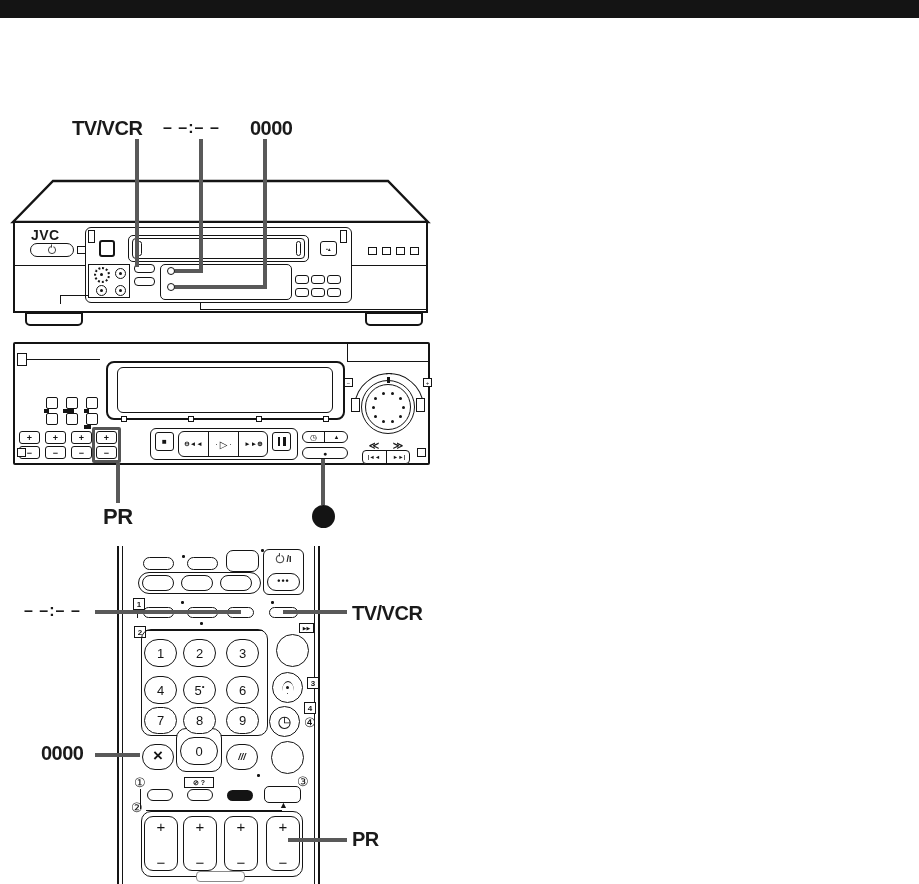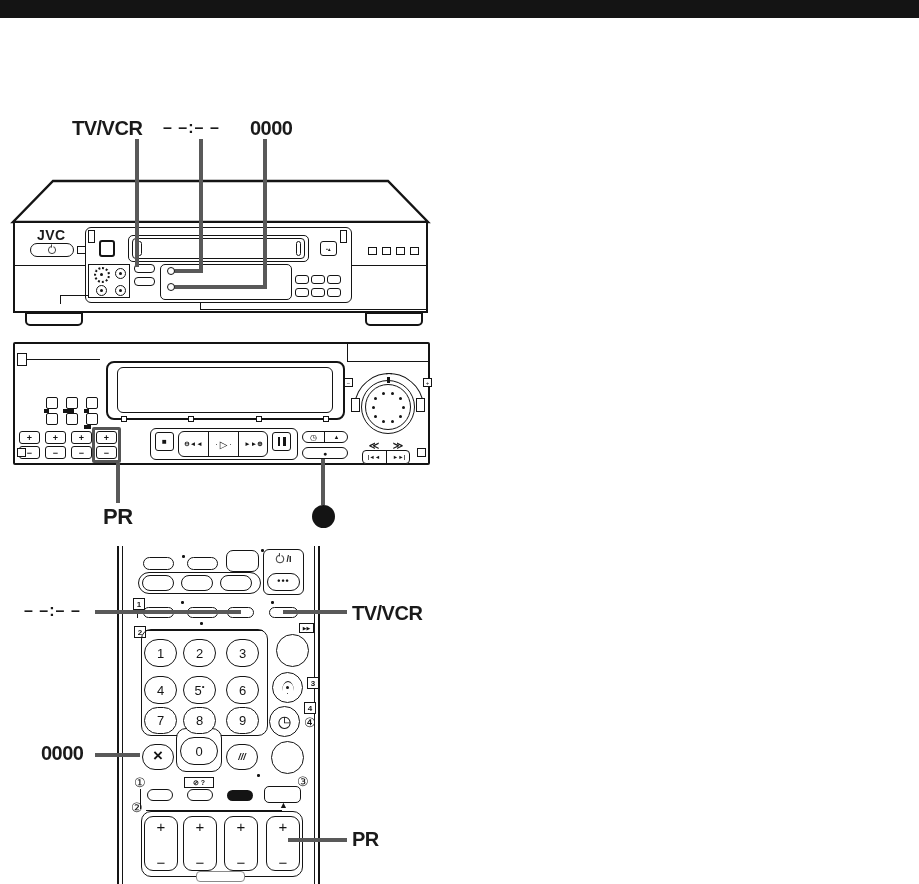--- a/index.html
+++ b/index.html
@@ -38,21 +38,21 @@
   <div class="lbl" style="left:163px;top:119px;font-size:16px;letter-spacing:1px;">– –:– –</div>
   <div class="lbl" style="left:250px;top:117px;font-size:20px;">0000</div>
 
   <svg class="abs" style="left:0;top:170px;" width="460" height="60" viewBox="0 0 460 60">
     <polygon points="53,11 388,11 428,52 13,52" fill="#ffffff" stroke="#141414" stroke-width="2.4"></polygon>
   </svg>
 
   <div class="b" style="left:13px;top:221px;width:415px;height:92px;border-width:2.2px;"></div>
   <div class="abs" style="left:15px;top:265px;width:411px;height:0;border-top:1.4px solid #141414;"></div>
 
-  <div class="lbl" style="left:37px;top:227px;font-size:14px;letter-spacing:0.5px;">JVC</div>
+  <div class="lbl" style="left:31px;top:227px;font-size:14px;letter-spacing:0.5px;">JVC</div>
   <div class="b ctr" style="left:30px;top:243px;width:44px;height:14px;border-radius:7px;">
     <span class="minipower" style="transform:scale(0.8);"></span>
   </div>
   <div class="b" style="left:77px;top:246px;width:9px;height:8px;"></div>
 
   <div class="b" style="left:85px;top:227px;width:267px;height:76px;border-radius:6px;border-width:1.6px;"></div>
   <div class="b" style="left:88px;top:230px;width:7px;height:13px;border-width:1.2px;"></div>
   <div class="b" style="left:340px;top:230px;width:7px;height:13px;border-width:1.2px;"></div>
   <div class="b" style="left:99px;top:240px;width:16px;height:17px;border-radius:3px;border-width:2px;"></div>
 

